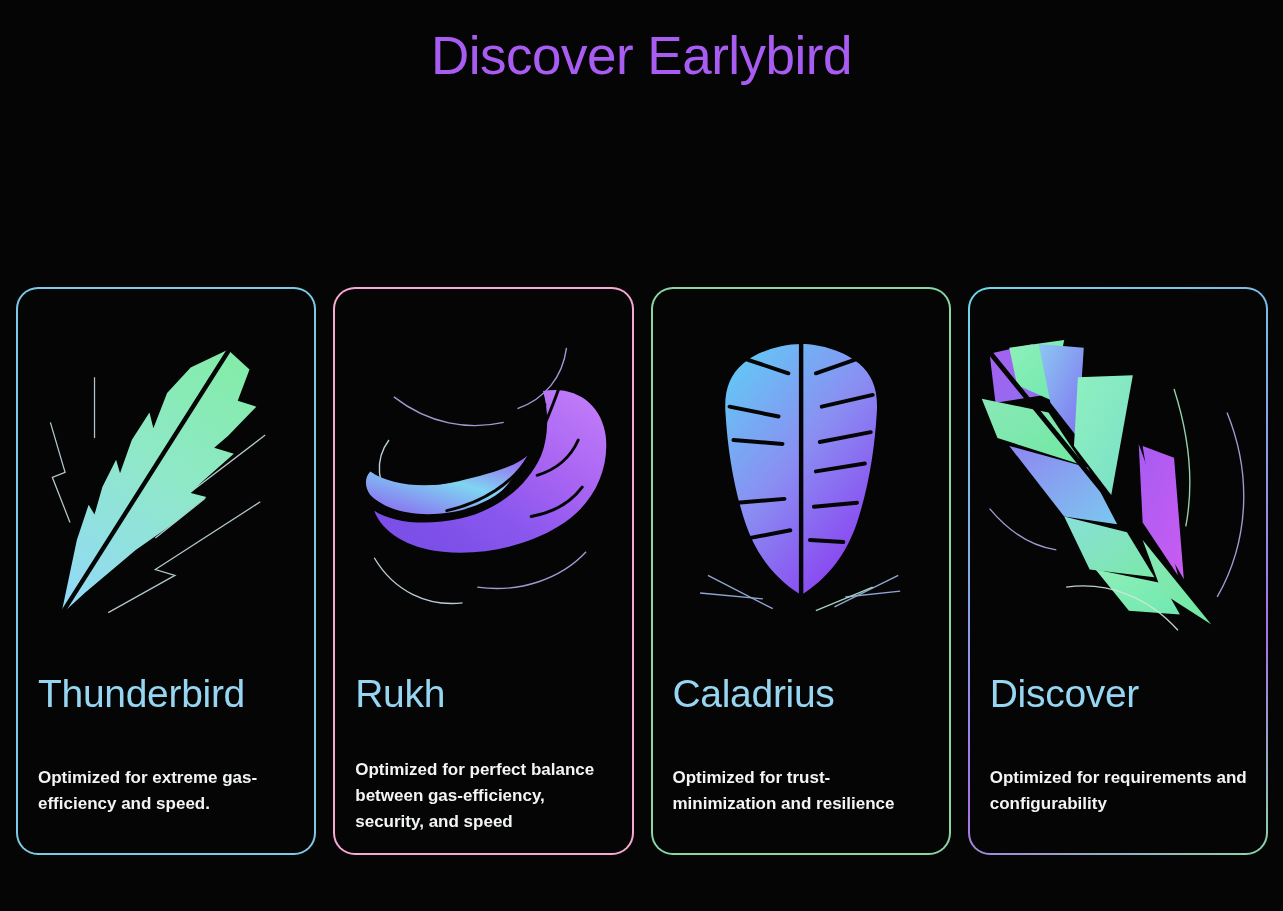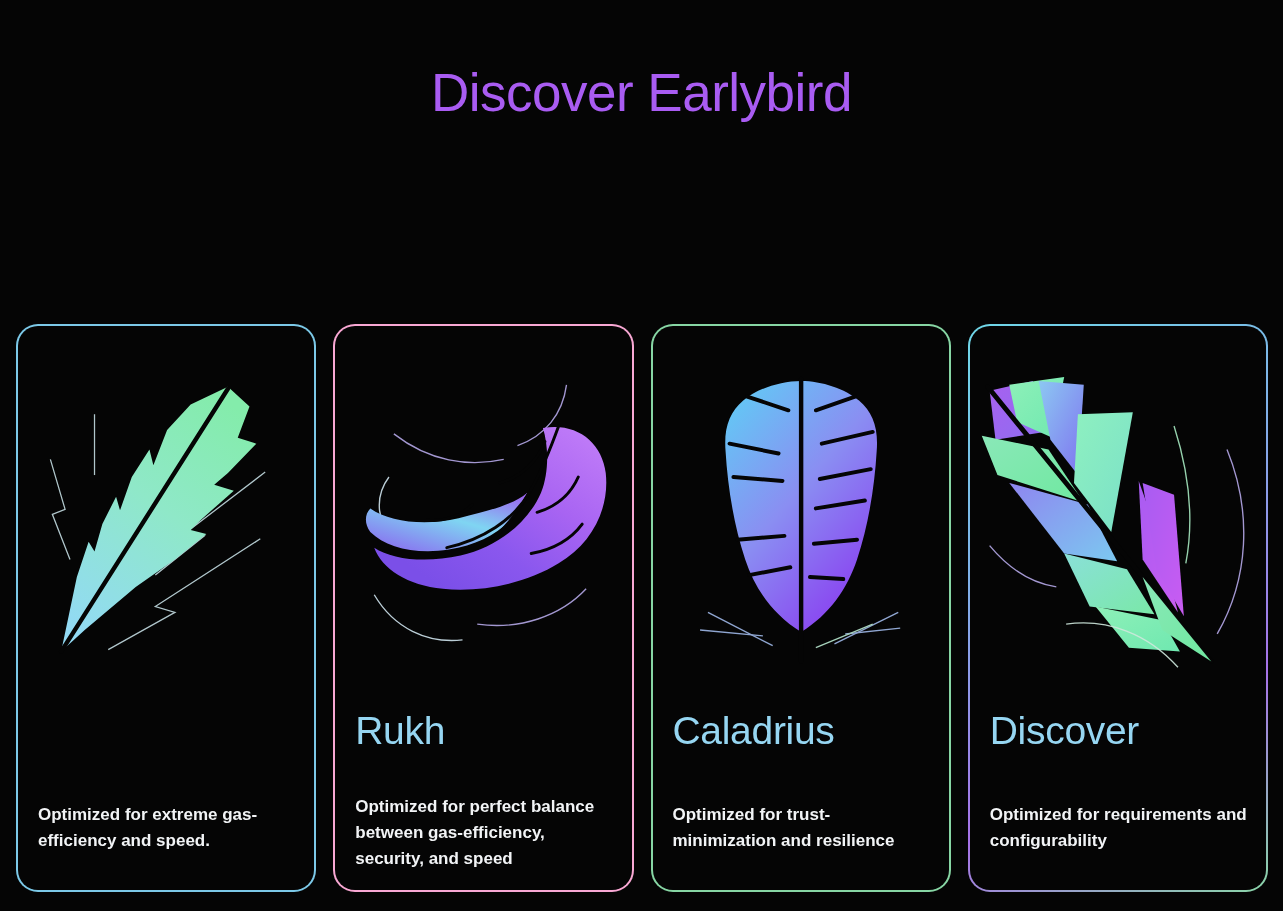--- a/index.html
+++ b/index.html
@@ -2,21 +2,21 @@
 <html><head>
 <meta charset="utf-8">
 <style>
   * { box-sizing: border-box; margin: 0; padding: 0; }
   html, body {
     width: 1283px; height: 911px;
     background: #050505;
     font-family: "Liberation Sans", sans-serif;
     overflow: hidden;
   }
-  .page { position: relative; width: 1283px; height: 748px; background: #050505; margin-top: 37px; }
+  .page { position: relative; width: 1283px; height: 748px; background: #050505; }
 
   
   .hero-title {
     position: absolute; top: 24px; left: 0; width: 1283px;
     text-align: center;
     font-size: 53px; font-weight: 400; letter-spacing: -0.5px;
     color: #a95cf2;
     line-height: 64px;
   }
   .hero-sub {
@@ -101,20 +101,21 @@
 
             <path d="M214 20
                      L236 40 L224 72 L243 78 L214 108 L200 120 L220 126 L186 156
                      L176 166 L192 170 L160 196 L120 224 L68 268 L44 290
                      L52 252 L60 214 L72 178 L78 188 L86 160 L100 132
                      L104 146 L116 112 L134 84 L138 100 L152 64 L176 38 Z" fill="url(#tbGrad)"></path>
 
             <path d="M214 22 L44 290" stroke="#050505" stroke-width="4.5" fill="none" stroke-linecap="round"></path>
           </svg>
         </div>
+        <div class="card-title">Thunderbird</div>
         <div class="card-desc">Optimized for extreme gas-efficiency and speed.</div>
       </div>
     </div>
 
     <div class="card ring-purple">
       <div class="card-inner">
         <div class="art">
           <svg viewBox="0 0 302 330" xmlns="http://www.w3.org/2000/svg">
             <defs>
               <linearGradient id="rkGrad" x1="1" y1="0.1" x2="0.2" y2="0.9">

